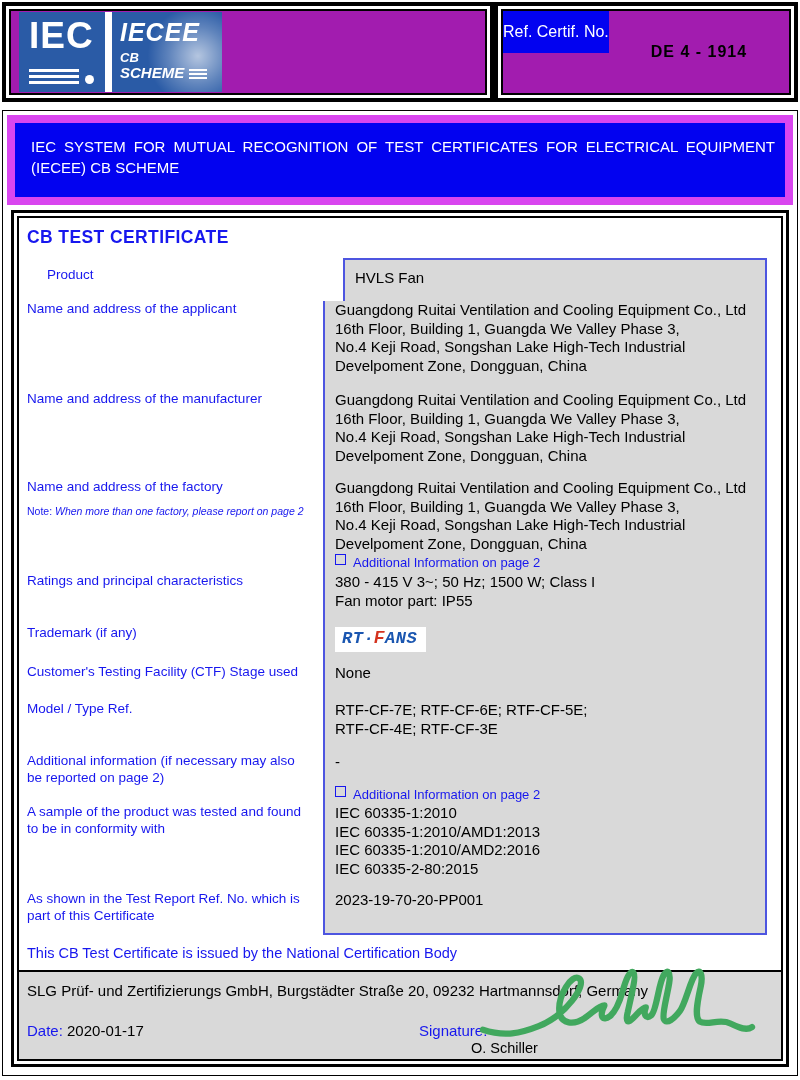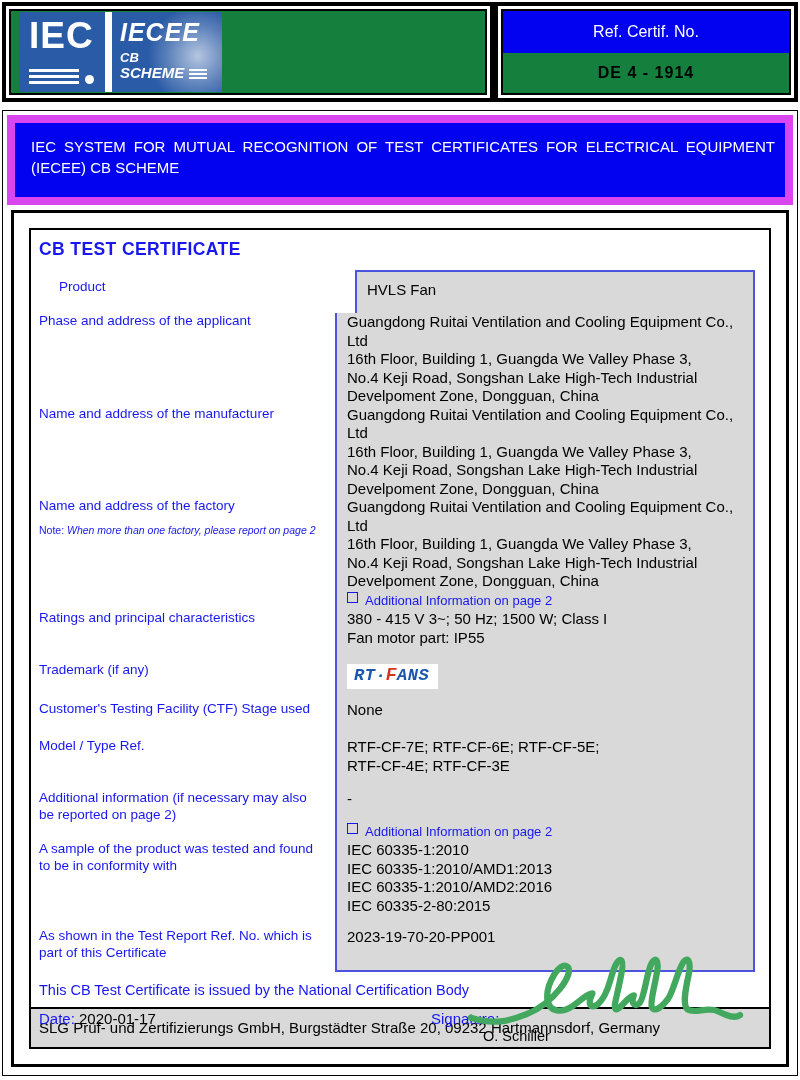--- a/index.html
+++ b/index.html
@@ -2,30 +2,30 @@
 <html style="--accent: #1717ee; --banner_bg: #0202f0; --panel_gray: #d9d9d9; --value_border: #4d55e0; --logo_blue: #2a5ba6; --trademark_blue: #1a56b0; --trademark_red: #d4321e; --signature_green: #41a85e;"><head>
 <meta charset="utf-8">
 <style>
   * { box-sizing: border-box; margin: 0; padding: 0; }
   html,body { width: 800px; height: 1080px; background:#fff; overflow:hidden;
     font-family: "Liberation Sans", sans-serif; }
   .page { width:800px; height:1080px; padding:2px 2px 4px 2px; display:flex; flex-direction:column; }
 
   
   .dbox { border:4px solid #000; background:#fff; padding:3px; }
-  .dbox-inner { border:2px solid #000; height:100%; background:#15803d; }
-  .dbox2 { border:3px solid #000; background:#fff; padding:15px; }
+  .dbox-inner { border:2px solid #000; height:100%; background:#a21caf; }
+  .dbox2 { border:3px solid #000; background:#fff; padding:3px; }
   .dbox2-inner { border:2px solid #000; height:100%; background:#fff; display:flex; flex-direction:column; }
 
   
   .hdr { display:flex; height:100px; }
   .hdr-left { width:492px; }
   .hdr-left .dbox-inner { display:flex; align-items:center; padding-left:8px; }
   .hdr-right { width:304px; margin-left:auto; }
-  .hdr-right .dbox-inner { display:flex; flex-direction:column; }
+  .hdr-right .dbox-inner { display:flex; flex-direction:row; }
   .ref-bar { background:var(--banner_bg); color:#fff; height:42px; display:flex;
     align-items:center; justify-content:center; font-size:16px; }
   .ref-val { flex:1; display:flex; align-items:center; justify-content:center;
     font-size:16px; font-weight:bold; color:#000; letter-spacing:1px; }
 
   
   .logos { display:flex; height:80px; }
   .logo-iec { width:86px; background:var(--logo_blue); color:#fff; padding:6px 8px 8px 10px;
     display:flex; flex-direction:column; justify-content:space-between; }
   .logo-iec .iec-txt { font-size:37px; font-weight:bold; line-height:36px; letter-spacing:1px; }
@@ -145,21 +145,21 @@
 
     <div class="dbox2 cert">
       <div class="dbox2-inner">
 
         <div class="cert-title">CB TEST CERTIFICATE</div>
 
         <div class="rows">
           <div class="lc first r0">Product</div>
           <div class="vc first"><span class="prewrap">HVLS Fan</span></div>
 
-          <div class="lc r1">Phase and address of the applicant</div>
+          <div class="lc r1">Name and address of the applicant</div>
           <div class="vc"><span class="prewrap">Guangdong Ruitai Ventilation and Cooling Equipment Co., Ltd
 16th Floor, Building 1, Guangda We Valley Phase 3,
 No.4 Keji Road, Songshan Lake High-Tech Industrial
 Develpoment Zone, Dongguan, China</span></div>
 
           <div class="lc r2">Name and address of the manufacturer</div>
           <div class="vc"><span class="prewrap">Guangdong Ruitai Ventilation and Cooling Equipment Co., Ltd
 16th Floor, Building 1, Guangda We Valley Phase 3,
 No.4 Keji Road, Songshan Lake High-Tech Industrial
 Develpoment Zone, Dongguan, China</span></div>

